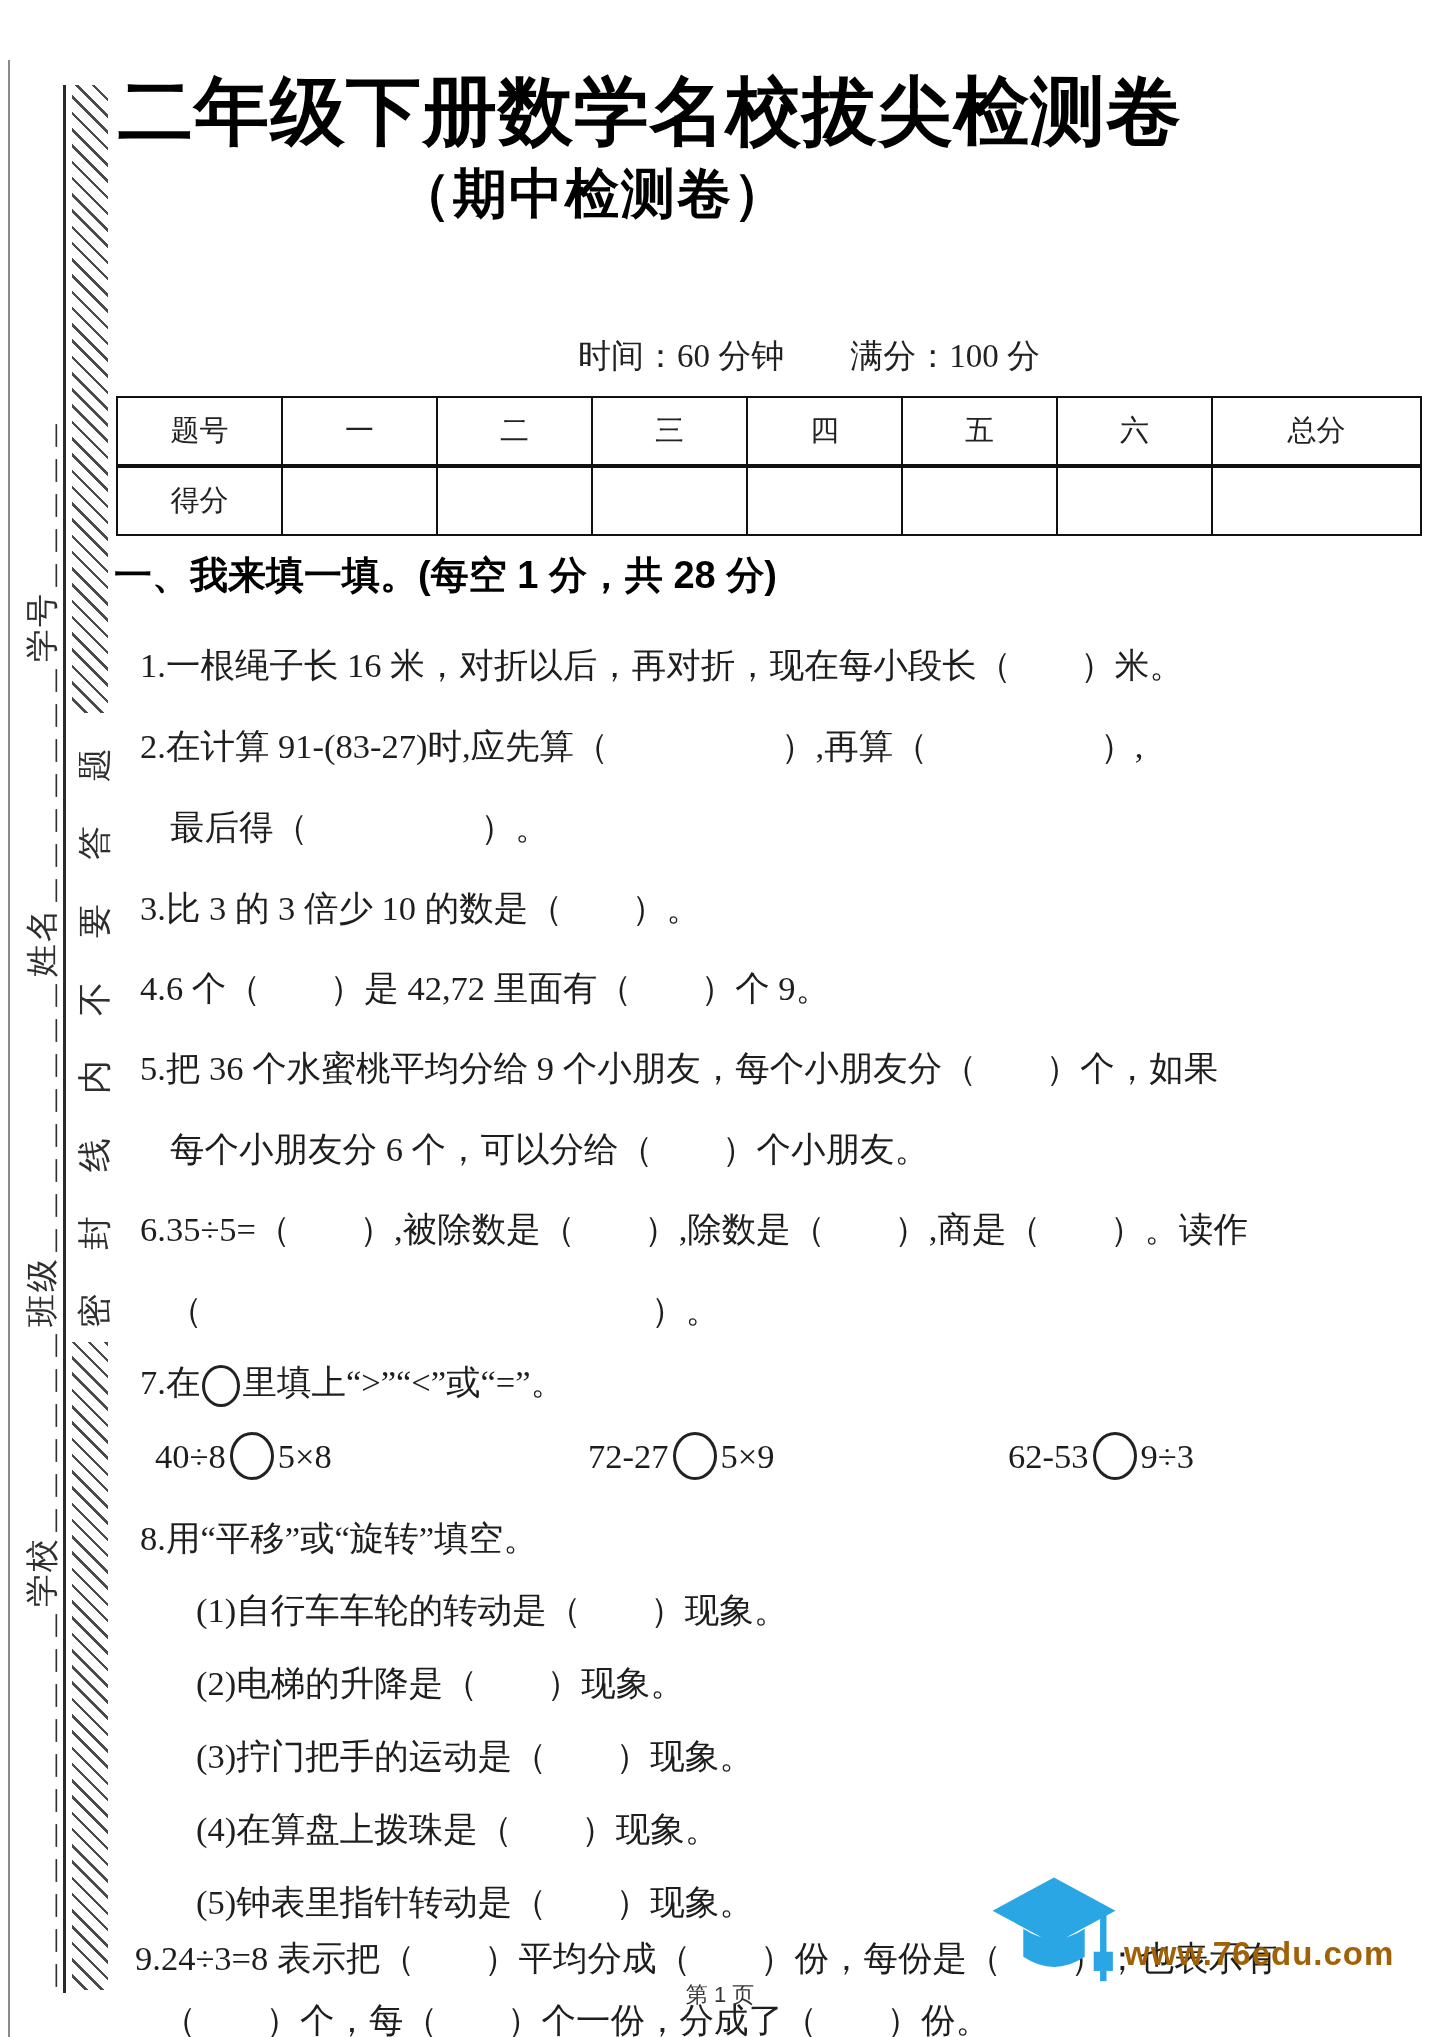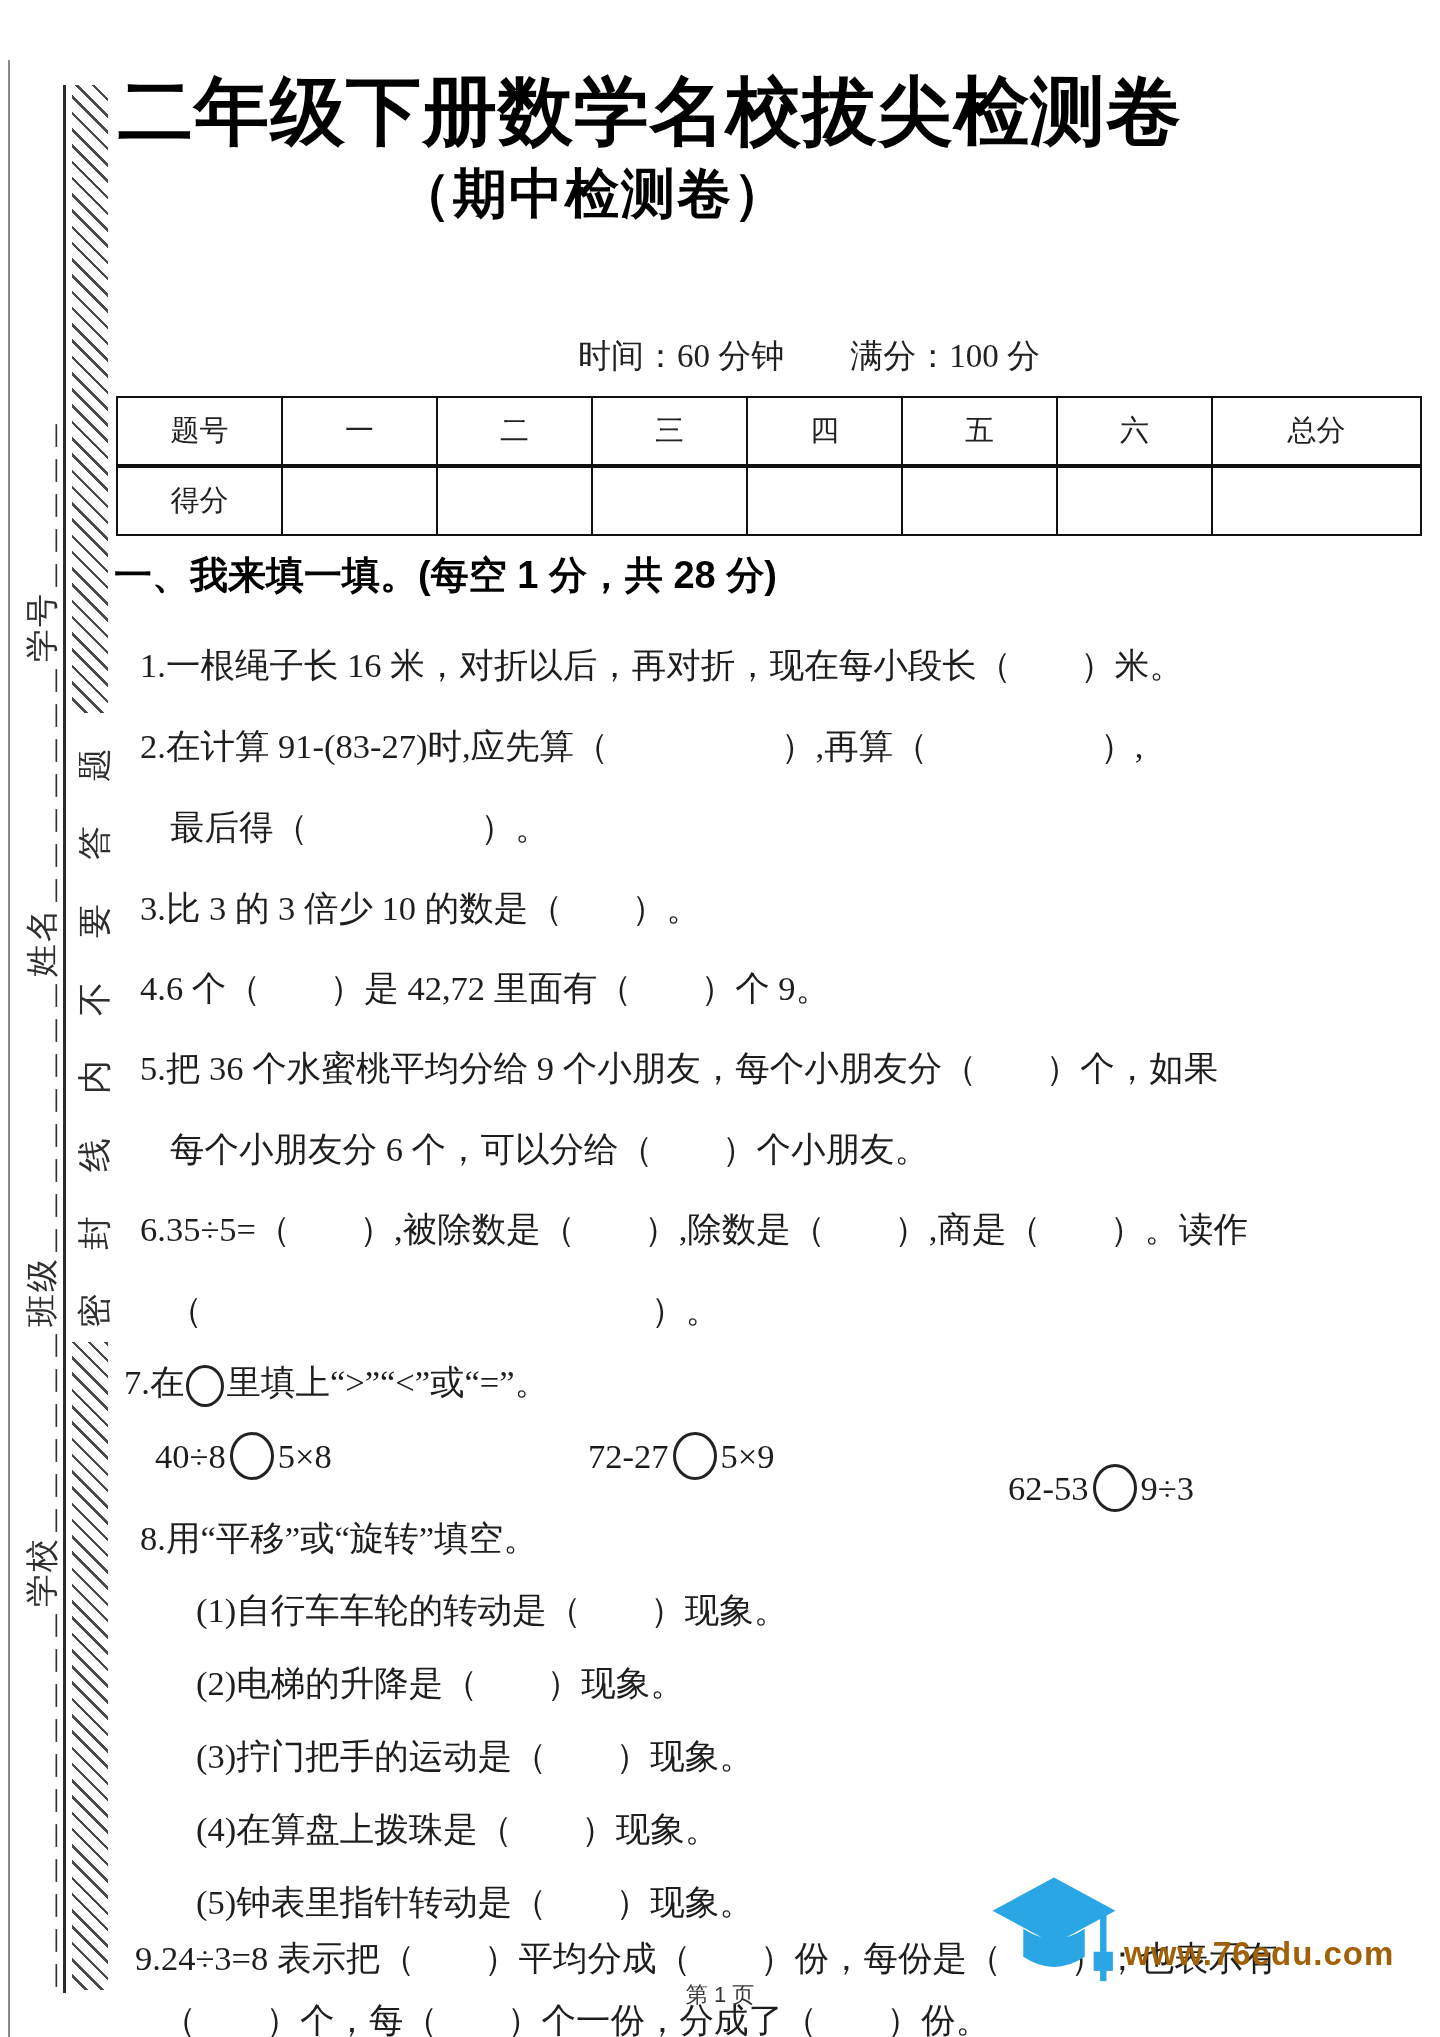--- a/index.html
+++ b/index.html
@@ -126,36 +126,36 @@
 <div class="qline" style="left:140px;top:643px;">1.一根绳子长 16 米，对折以后，再对折，现在每小段长（　　）米。</div>
 <div class="qline" style="left:140px;top:724px;">2.在计算 91-(83-27)时,应先算（　　　　　）,再算（　　　　　）,</div>
 <div class="qline" style="left:170px;top:805px;">最后得（　　　　　）。</div>
 <div class="qline" style="left:140px;top:886px;">3.比 3 的 3 倍少 10 的数是（　　）。</div>
 <div class="qline" style="left:140px;top:966px;">4.6 个（　　）是 42,72 里面有（　　）个 9。</div>
 <div class="qline" style="left:140px;top:1046px;">5.把 36 个水蜜桃平均分给 9 个小朋友，每个小朋友分（　　）个，如果</div>
 <div class="qline" style="left:170px;top:1127px;">每个小朋友分 6 个，可以分给（　　）个小朋友。</div>
 <div class="qline" style="left:140px;top:1207px;">6.35÷5=（　　）,被除数是（　　）,除数是（　　）,商是（　　）。读作</div>
 <div class="qline" style="left:168px;top:1288px;">（　　　　　　　　　　　　　）。</div>
 
-<div class="qline" style="left:124px;top:1360px;">
+<div class="qline" style="left:140px;top:1360px;">
   <span>7.在</span><span class="circ circ-sm"></span><span>里填上“&gt;”“&lt;”或“=”。</span>
 </div>
 
 <div class="cmp-row" style="top:1432px;">
   <span class="cmp-group" style="left:155px;">
     <span>40÷8</span>
       <span class="circ"></span>
       <span>5×8</span>
   </span>
   <span class="cmp-group" style="left:588px;">
     <span>72-27</span>
       <span class="circ"></span>
       <span>5×9</span>
   </span>
-  <span class="cmp-group" style="left:1008px;margin-top:32px;">
+  <span class="cmp-group" style="left:1008px;">
     <span>62-53</span>
       <span class="circ"></span>
       <span>9÷3</span>
   </span>
 </div>
 
 <div class="qline" style="left:140px;top:1516px;">8.用“平移”或“旋转”填空。</div>
 <div class="qline" style="left:196px;top:1588px;">(1)自行车车轮的转动是（　　）现象。</div>
 <div class="qline" style="left:196px;top:1661px;">(2)电梯的升降是（　　）现象。</div>
 <div class="qline" style="left:196px;top:1734px;">(3)拧门把手的运动是（　　）现象。</div>

